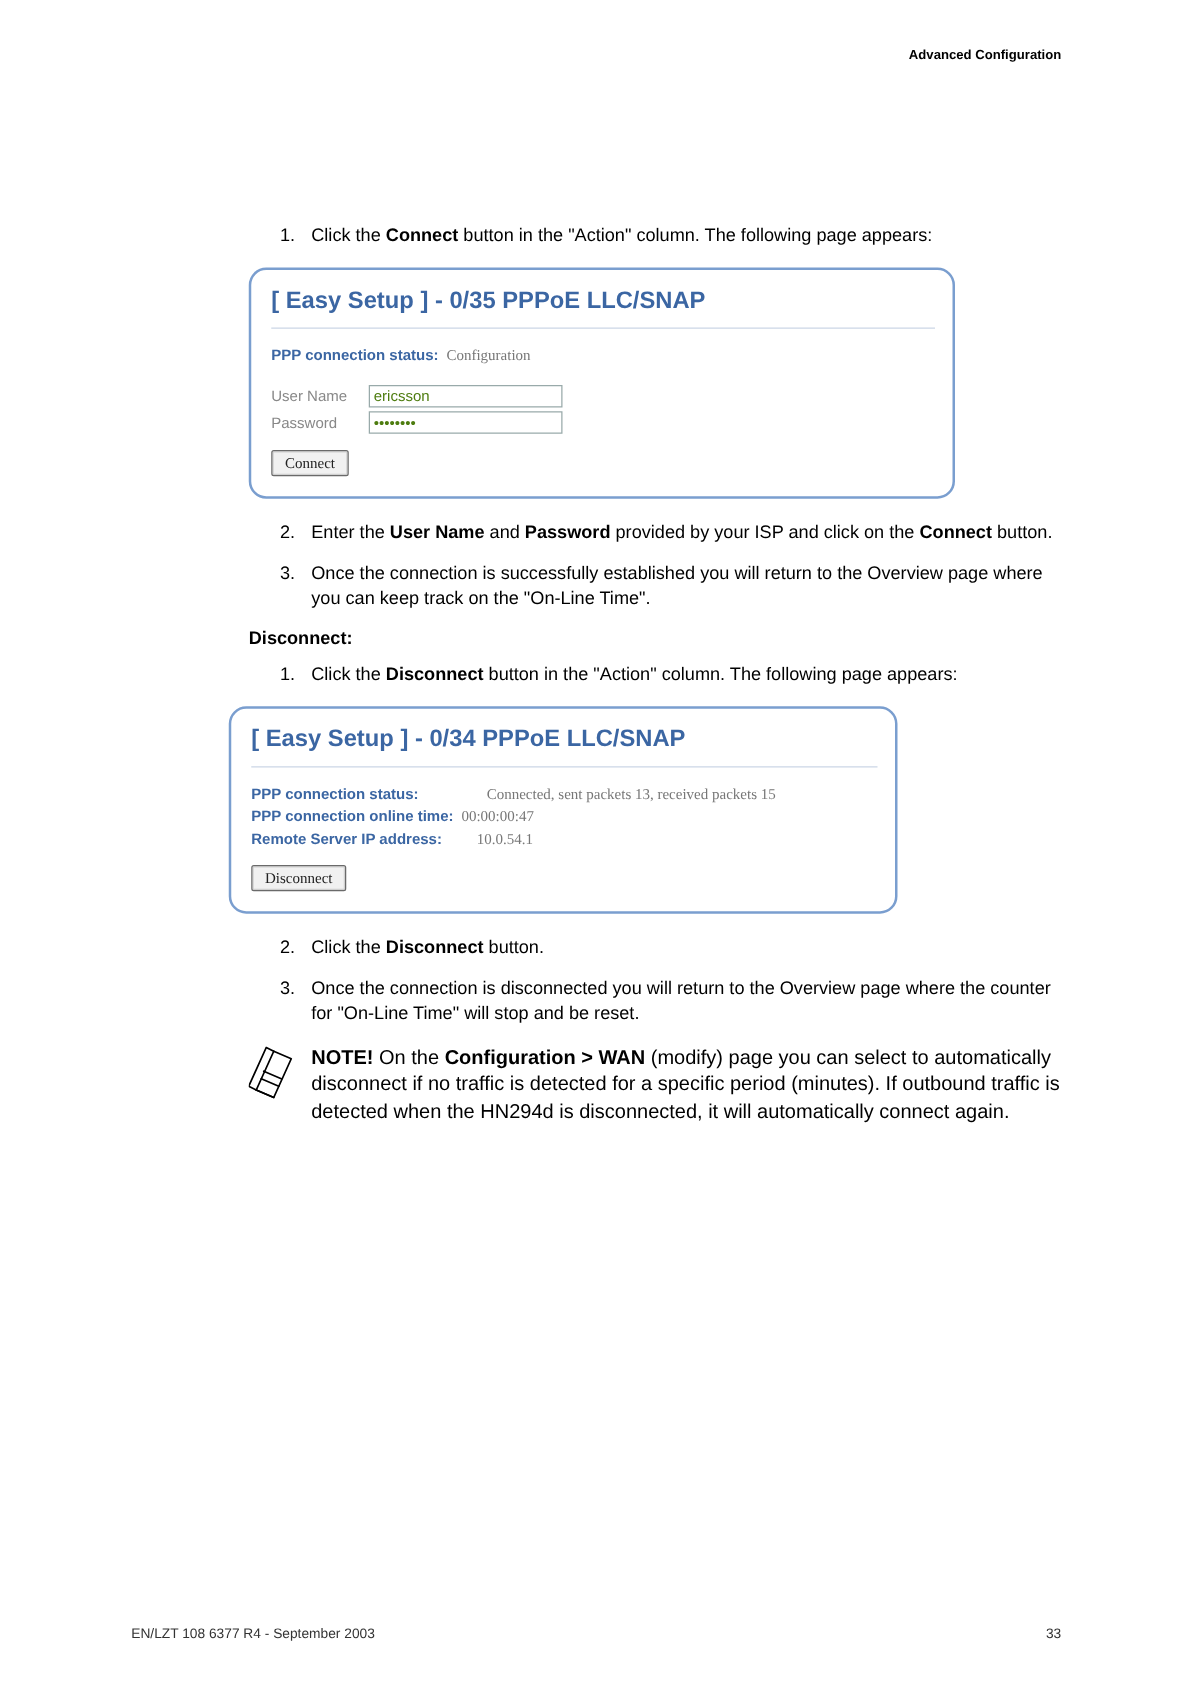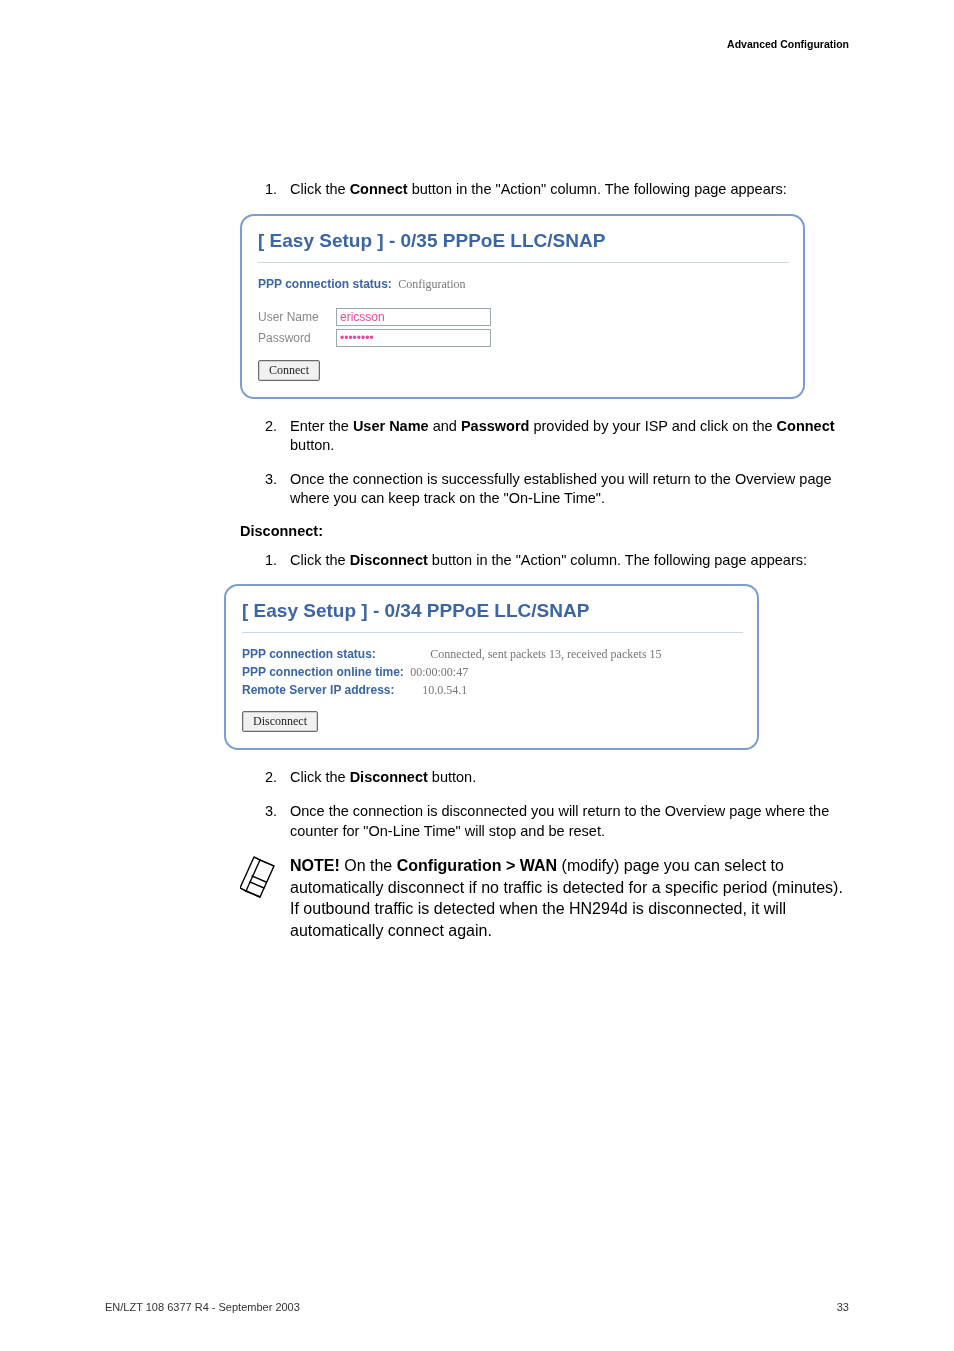--- a/index.html
+++ b/index.html
@@ -1,31 +1,31 @@
 <!DOCTYPE html>
 <html><head>
 <meta charset="utf-8">
 <style>
   * { box-sizing: border-box; margin: 0; padding: 0; }
   html, body { width: 954px; height: 1351px; background: #fff; font-family: Arial, Helvetica, sans-serif; color: #000; }
-  .page { position: relative; width: 954px; height: 1351px; padding: 60px 105px 40px 110px; }
+  .page { position: relative; width: 954px; height: 1351px; padding: 60px 105px 40px 69px; }
   .header-right { position: absolute; top: 38px; right: 105px; font-size: 10.5px; font-weight: bold; }
   .content { margin-top: 120px; }
   .ol-item { margin-left: 155px; padding-left: 25px; text-indent: -25px; font-size: 14.5px; line-height: 1.35; margin-bottom: 14px; }
   .ol-num { display: inline-block; width: 25px; text-indent: 0; }
   .panel-outer { margin: 10px 0 18px 130px; border: 2px solid #7a9ecf; border-radius: 14px; width: 565px; background: #fff; }
   .panel-inner { padding: 14px 14px 16px 16px; }
   .panel-title { color: #3b66a3; font-family: Arial, sans-serif; font-weight: bold; font-size: 19px; margin-bottom: 10px; }
   .panel-divider { border-top: 1px solid #cbd6e6; margin: 8px 0 14px 0; }
   .kv-line { font-size: 12px; font-family: Arial, sans-serif; margin: 3px 0; }
   .kv-label { color: #3b66a3; font-weight: bold; }
   .kv-value { color: #777; font-family: Georgia, 'Times New Roman', serif; font-size: 12px; }
   .form-row { display: flex; align-items: center; margin: 3px 0; }
   .form-label { width: 78px; color: #888; font-size: 12px; }
-  .form-input { width: 155px; height: 18px; border: 1px solid #9aa; font-size: 12px; padding: 1px 3px; font-family: Arial, sans-serif; color: #ec4899; background: #fff; }
+  .form-input { width: 155px; height: 18px; border: 1px solid #9aa; font-size: 12px; padding: 1px 3px; font-family: Arial, sans-serif; color: #4d7c0f; background: #fff; }
   .btn { display: inline-block; padding: 2px 10px; border: 1px solid #6a6a6a; background: #f1f1f1; font-family: Georgia, 'Times New Roman', serif; font-size: 12px; color: #222; border-radius: 2px; margin-top: 10px; box-shadow: 0 0 0 1px #d0d0d0 inset; }
   .section-heading { margin-left: 130px; font-weight: bold; font-size: 14.5px; margin-top: 6px; margin-bottom: 12px; }
   .note-row { display: flex; align-items: flex-start; margin: 12px 0 0 130px; }
   .note-icon-cell { width: 50px; flex-shrink: 0; padding-top: 1px; }
   .note-text { font-size: 16px; line-height: 1.35; }
   .footer { position: absolute; bottom: 38px; left: 105px; right: 105px; display: flex; justify-content: space-between; font-size: 11px; color: #333; }
   .footer-page { font-size: 11px; }
   b { font-weight: bold; }
 </style>
 </head>

